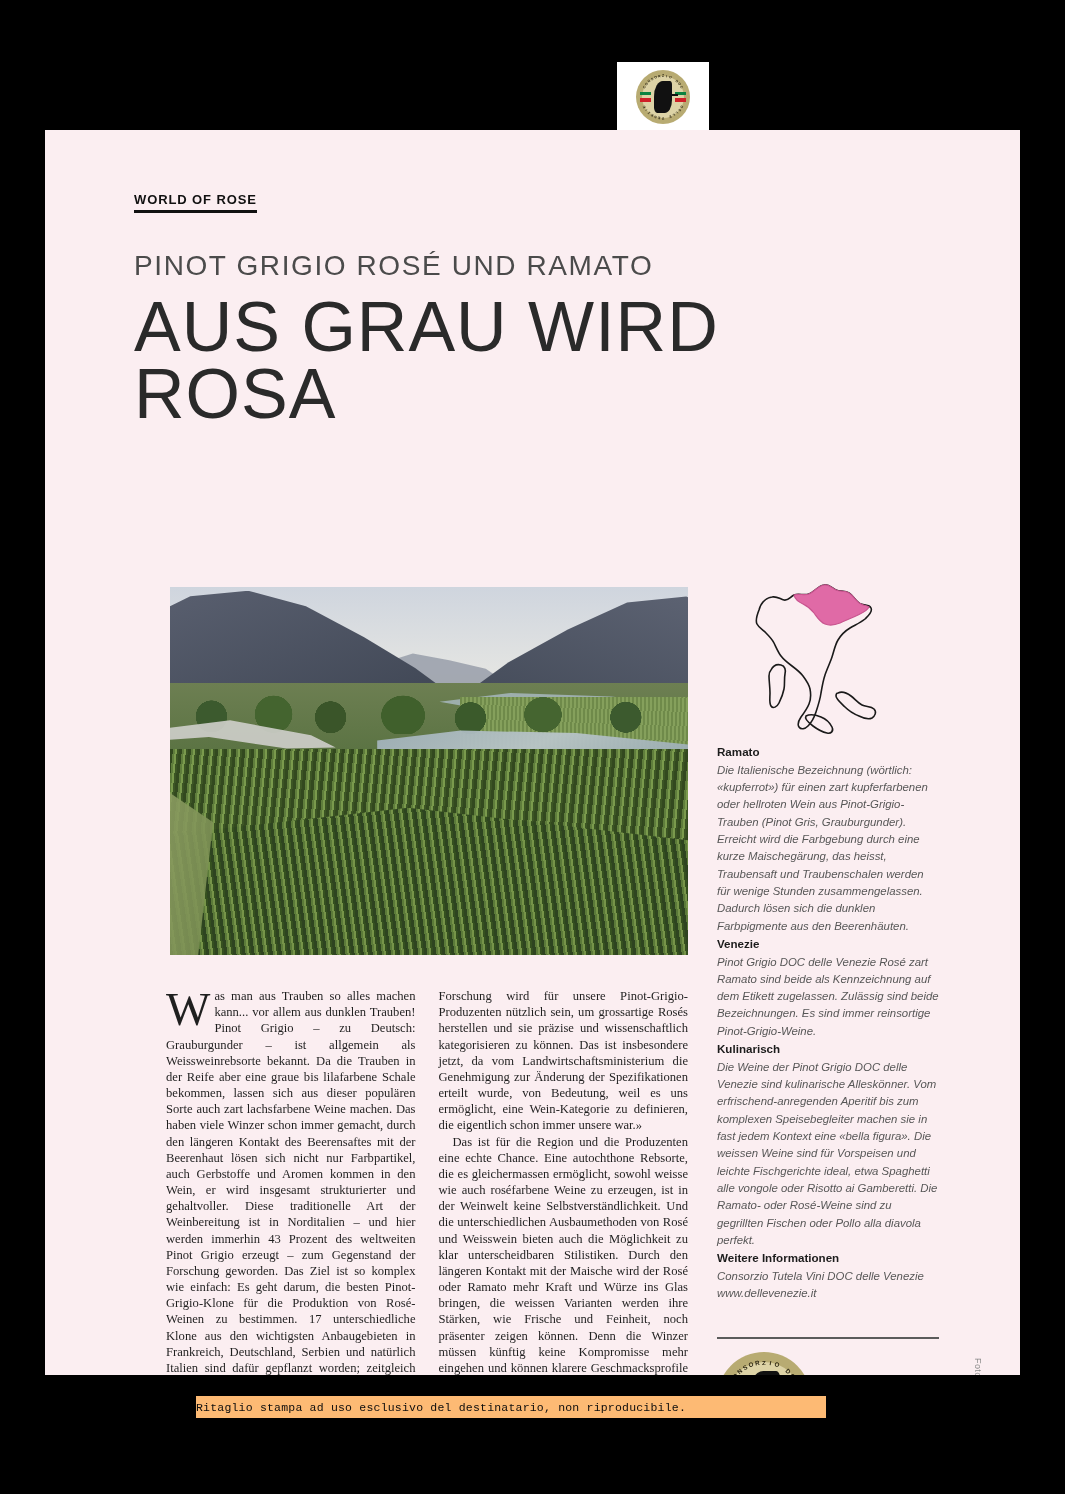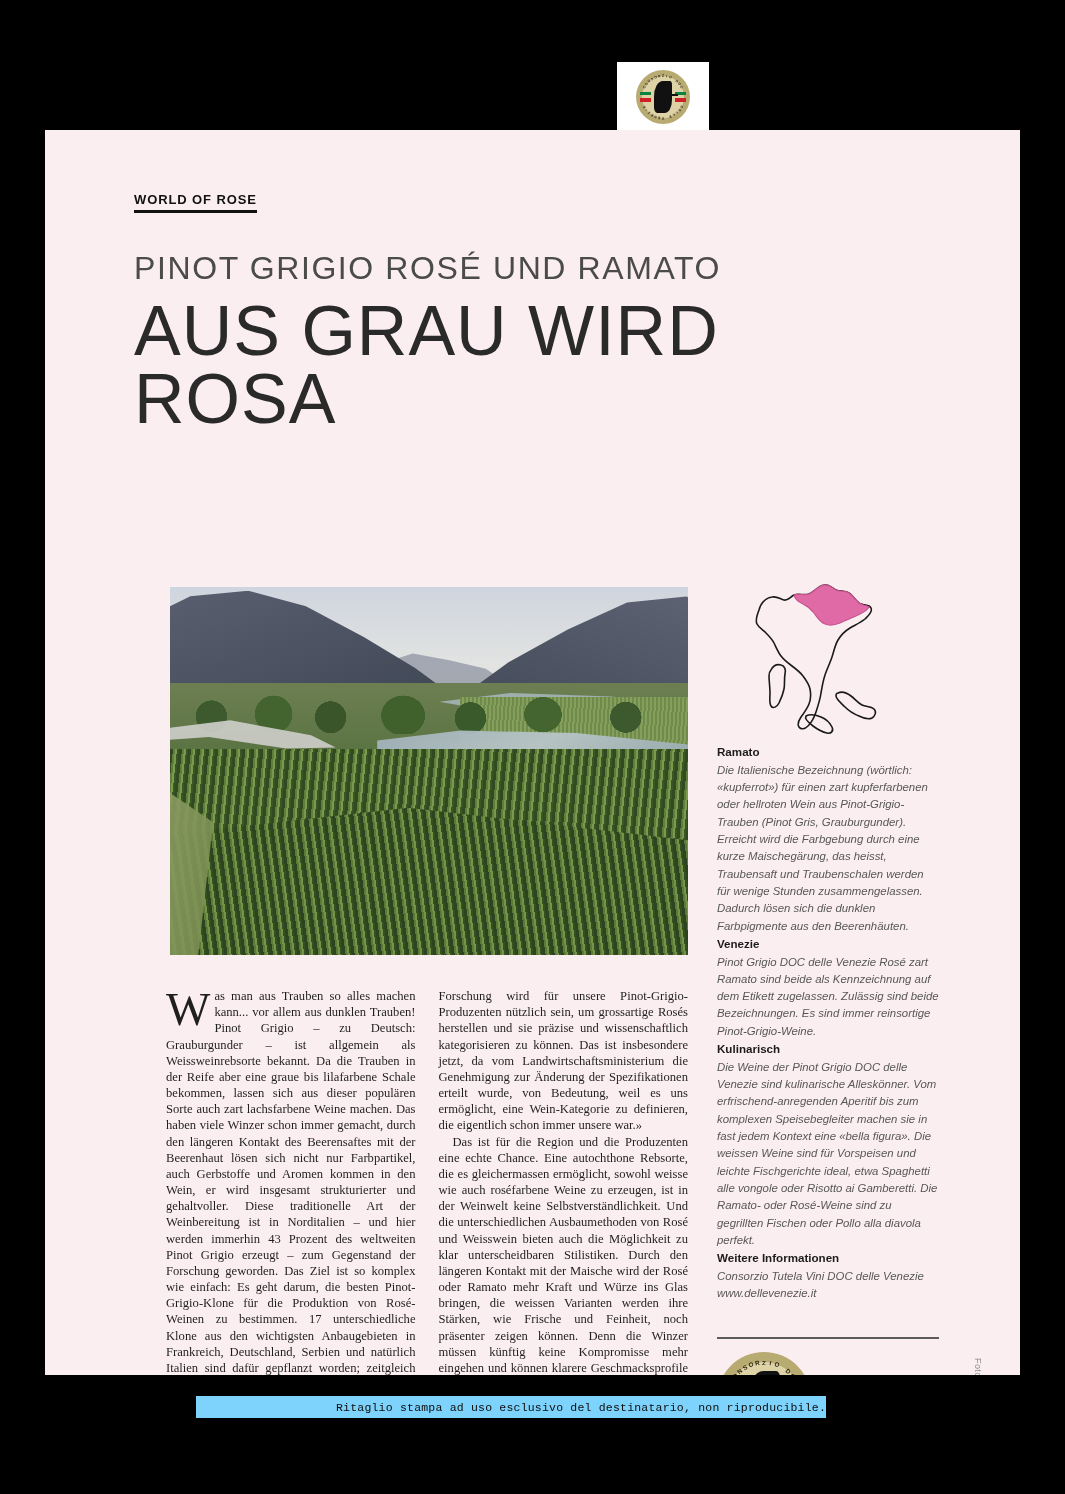--- a/index.html
+++ b/index.html
@@ -111,21 +111,21 @@
     letter-spacing: 0.9px;
     color: #111111;
     border-bottom: 3px solid #111111;
     display: inline-block;
     padding-bottom: 3px;
     line-height: 1.1;
   }
 
   .eyebrow {
     margin-top: 38px;
-    font-size: 32px;
+    font-size: 28px;
     letter-spacing: 1.6px;
     color: #4b4b4b;
     font-weight: 300;
     line-height: 1.1;
     white-space: nowrap;
   }
 
   .headline {
     margin-top: 12px;
     font-size: 70px;
@@ -316,24 +316,24 @@
     font-family: "Liberation Serif", serif;
   }
 
   
   .stamp-band {
     position: absolute;
     left: 196px;
     top: 1396px;
     width: 630px;
     height: 22px;
-    background: #7dd3fc;
+    background: #fdba74;
     display: flex;
     align-items: center;
-    justify-content: flex-end;
+    justify-content: flex-start;
   }
   .stamp-text {
     font-family: "Liberation Mono", monospace;
     font-size: 11.5px;
     color: #0d0d0d;
     letter-spacing: .2px;
     white-space: nowrap;
   }
 </style>
 </head>

